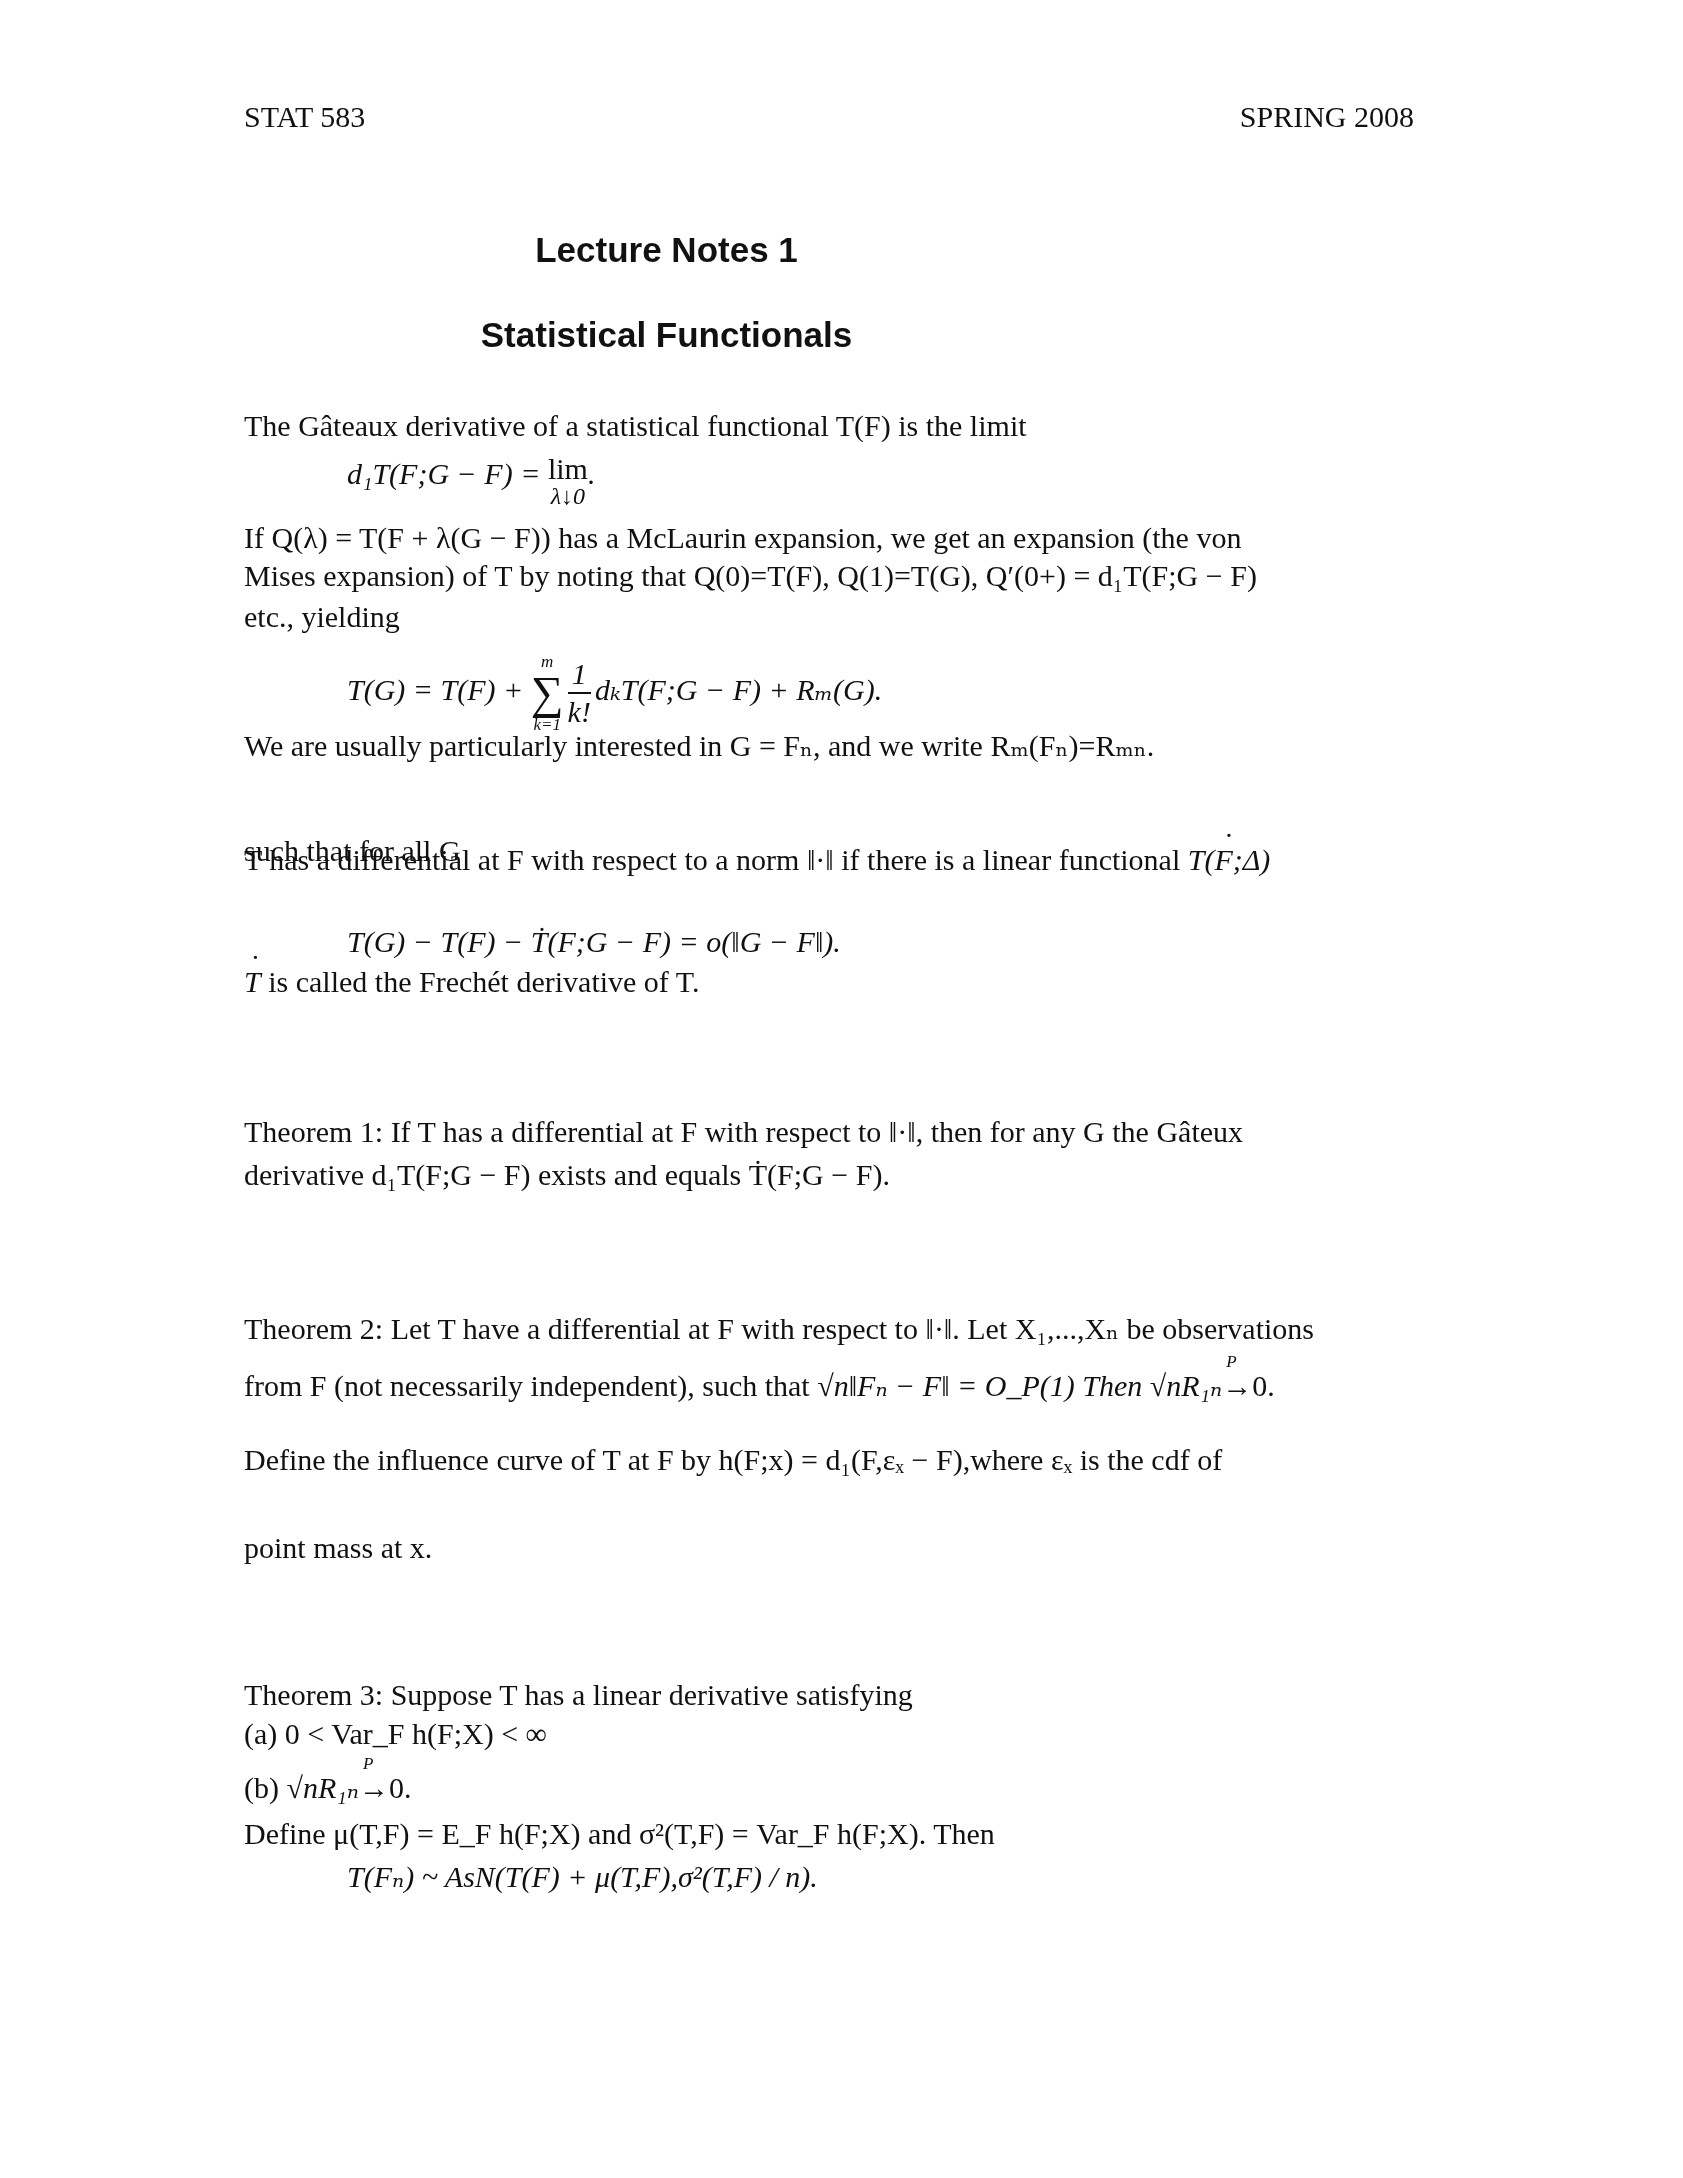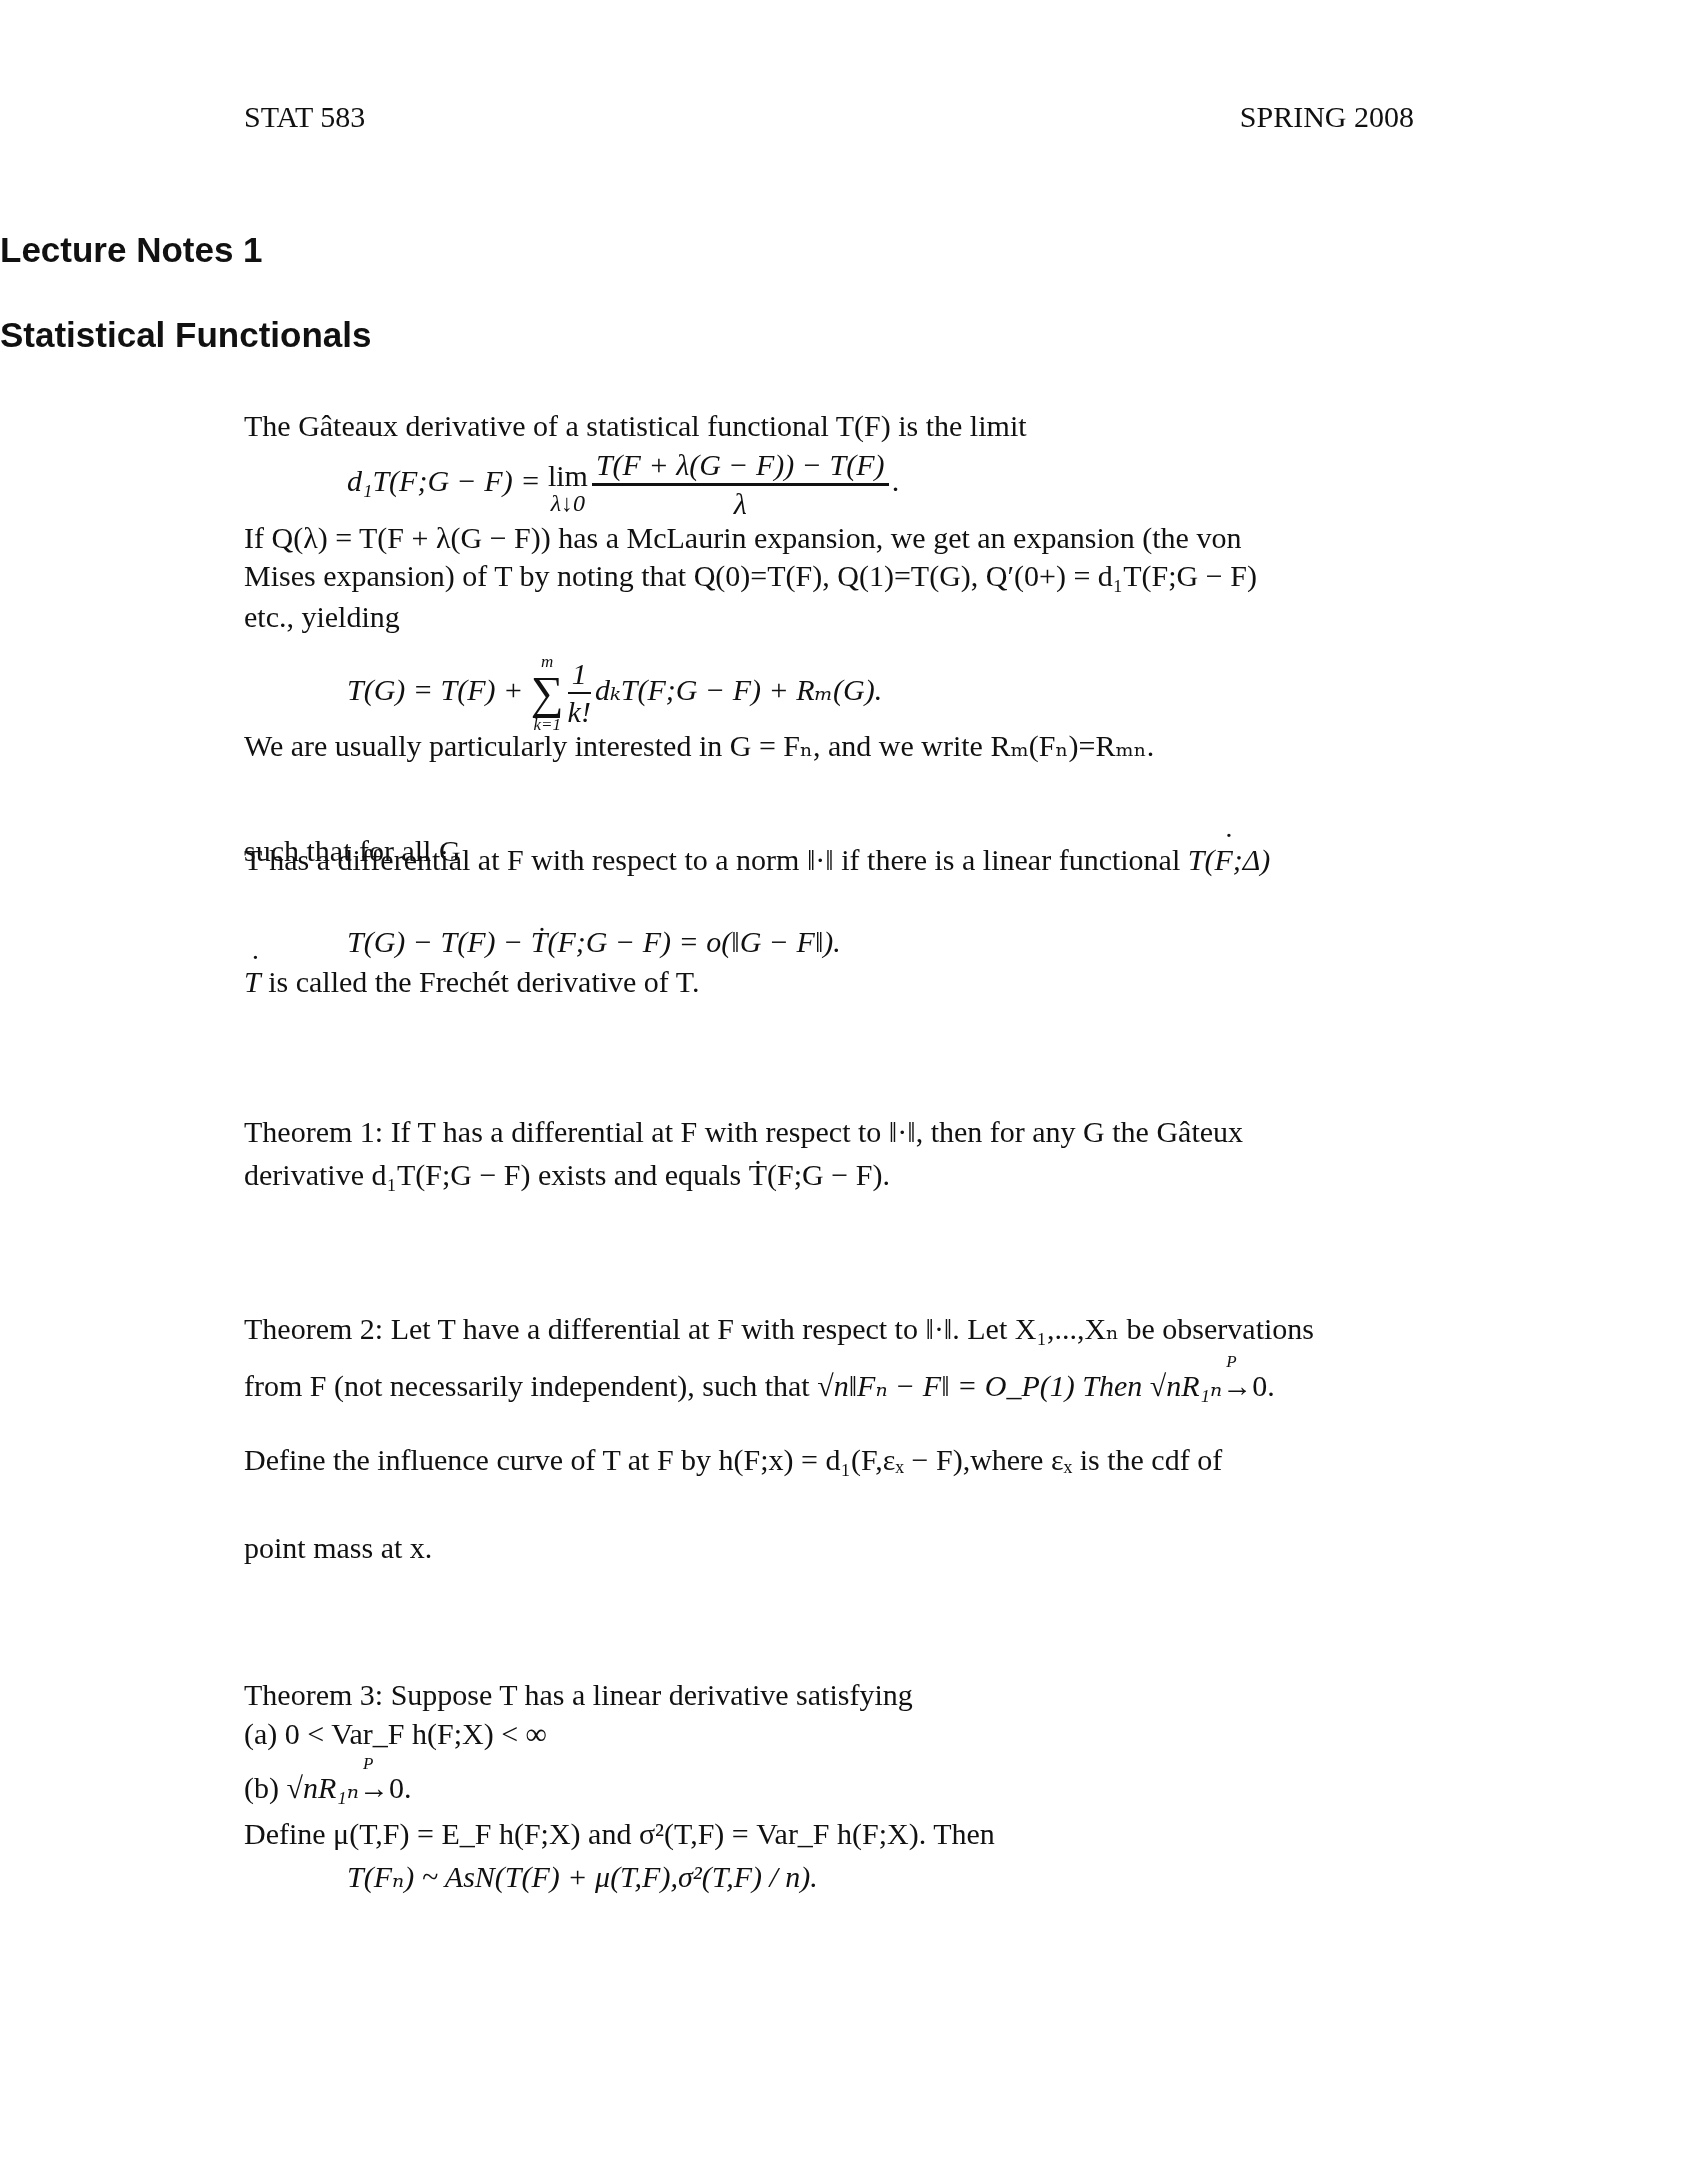--- a/index.html
+++ b/index.html
@@ -1,20 +1,20 @@
 <!DOCTYPE html>
 <html><head>
 <meta charset="utf-8">
 <style>
   html, body { margin:0; padding:0; background:#ffffff; }
   body { width:1683px; height:2178px; position:relative; overflow:hidden;
          font-family:"Liberation Serif", "DejaVu Serif", serif; color:#111; }
   .line { position:absolute; left:244px; font-size:30px; line-height:36px; white-space:nowrap; }
   .hdr { position:absolute; top:99px; font-size:30px; line-height:36px; }
-  .title { position:absolute; left:0; width:1333px; text-align:left; font-family:"Liberation Sans", sans-serif; font-weight:bold; font-size:35px; }
+  .title { position:absolute; left:0; width:1333px; text-align:center; font-family:"Liberation Sans", sans-serif; font-weight:bold; font-size:35px; }
   i, .it { font-style:italic; }
   b { font-weight:normal; }
   .eq { position:absolute; white-space:nowrap; font-size:30px; line-height:36px; }
   .frac { display:inline-block; vertical-align:middle; text-align:center; margin:0 4px; }
   .frac .num { display:block; border-bottom:3px solid #111; padding:0 4px; }
   .frac .den { display:block; }
   .limit { display:inline-block; text-align:center; vertical-align:middle; line-height:1;margin-top:7px; }
   .limit .sub2 { display:block; font-size:24px; }
   .sum { display:inline-block; text-align:center; vertical-align:middle; line-height:1; }
   .sum .big { font-size:46px; display:block; }
@@ -29,21 +29,21 @@
 
 <div class="hdr" style="left:244px;">STAT 583</div>
 <div class="hdr" style="right:269px;">SPRING 2008</div>
 
 <div class="title" style="top:230px;">Lecture Notes 1</div>
 <div class="title" style="top:315px;">Statistical Functionals</div>
 
 <div class="line" style="top:408px;">The Gâteaux derivative of a statistical functional T(F) is the limit</div>
 
 <div class="eq it" style="left:347px; top:447px;">
-  <span>d₁T(F;G − F) = </span><span class="limit"><span style="font-style:normal;">lim</span><span class="sub2">λ↓0</span></span><span class="frac"><span class="num">T(F + λ(G − F)) − T(F)</span><span class="den">λ</span></span><span>.</span>
+  <span>d₁T(F;G − F) = </span><span class="limit"><span style="font-style:normal;">lim</span><span class="sub2">λ↓0</span></span><span>.</span>
 </div>
 
 <div class="line" style="top:520px;">
   <span>If Q(λ) = T(F + λ(G − F)) has a McLaurin expansion, we get an expansion (the von</span>
 </div>
 <div class="line" style="top:558px;">
   <span>Mises expansion) of  T by noting that Q(0)=T(F), Q(1)=T(G), Q′(0+) = d₁T(F;G − F)</span>
 </div>
 <div class="line" style="top:599px;">etc., yielding</div>
 

